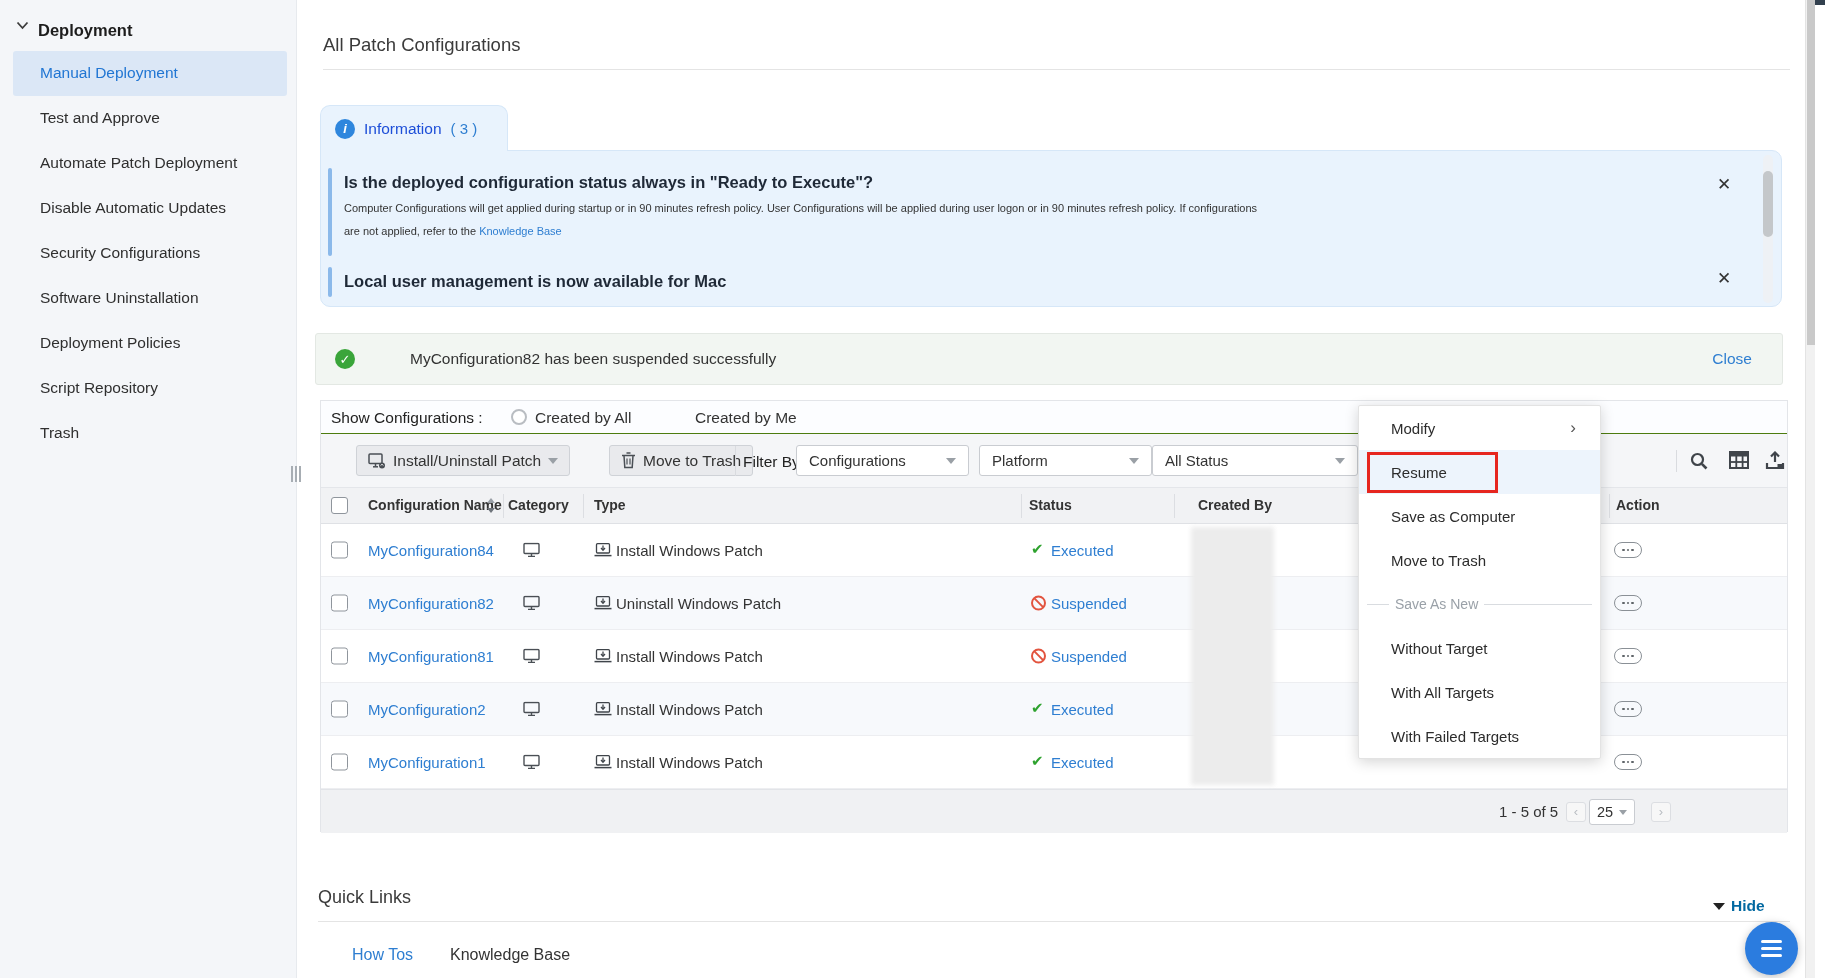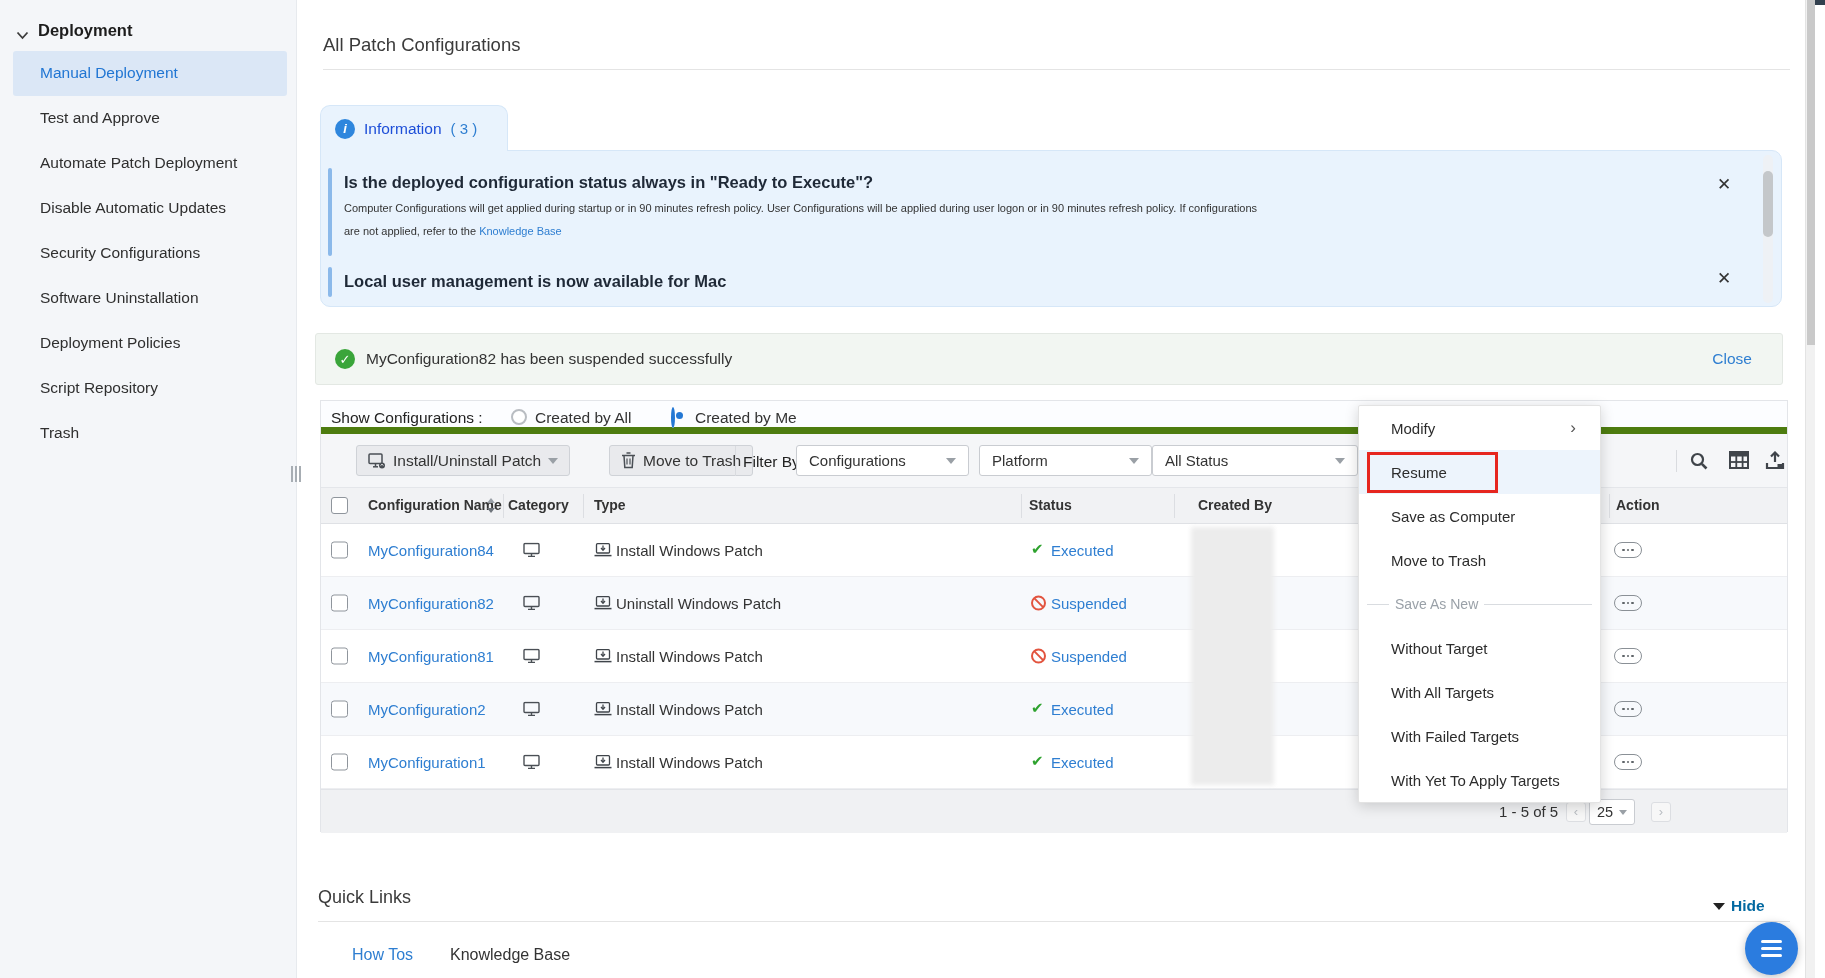--- a/index.html
+++ b/index.html
@@ -3,21 +3,21 @@
 <meta charset="utf-8">
 <style>
   * { margin:0; padding:0; box-sizing:border-box; }
   html,body { background:#fff; }
   body { font-family:"Liberation Sans","DejaVu Sans",sans-serif; color:#333; }
   #root { position:relative; width:1825px; height:978px; background:#fff; overflow:hidden; }
   .abs { position:absolute; }
 
   
   .sidebar { left:0; top:0; width:297px; height:978px; background:#f4f6f9; border-right:1px solid #e7eaee; }
-  .sb-header { position:absolute; left:16px; top:21px; display:flex; align-items:flex-end; gap:9px;
+  .sb-header { position:absolute; left:16px; top:21px; display:flex; align-items:flex-start; gap:9px;
                font-size:16.5px; font-weight:bold; color:#1d1d1d; }
   .sb-list { position:absolute; left:0; top:51px; right:0; }
   .sb-item { height:44.9px; display:flex; align-items:center; margin:0 9px 0 13px; padding-left:27px;
              font-size:15.5px; color:#2f2f2f; border-radius:3px; cursor:pointer; }
   .sb-item.selected { background:#dbe7f6; color:#2176d3; }
   .grip { left:291px; top:466px; display:flex; gap:2px; }
   .grip span { width:2px; height:16px; background:#a7adb3; display:block; }
 
   
   .page-title { left:323px; top:34px; font-size:18.5px; font-weight:500; color:#3b3b3b; }
@@ -37,30 +37,30 @@
   .info-title { font-size:16.5px; font-weight:bold; color:#1f2937; }
   .info-body { font-size:11px; color:#333; }
   .link { color:#2e7ed1; cursor:pointer; text-decoration:none; }
   .xbtn { width:18px; height:18px; font-size:17px; color:#333; line-height:18px; text-align:center; cursor:pointer; }
   .xbtn::before { content:"\2715"; }
   .pscroll { left:1442px; top:4px; width:10px; height:148px; background:#eef1f5; border-radius:5px; }
   .pscroll .thumb { position:absolute; left:0; top:16px; width:10px; height:66px; background:#c4c7ca; border-radius:5px; }
 
   
   .alert { left:315px; top:333px; width:1468px; height:52px; background:#f2f6f2; border:1px solid #e3e8e3;
-           border-radius:3px; display:flex; align-items:center; padding:0 30px 0 19px; }
+           border-radius:3px; display:flex; align-items:center; padding:0 30px 0 19px;gap:44px; }
   .ok-ic { width:20px; height:20px; border-radius:50%; background:#3aa53a; color:#fff; font-size:13px;
            display:flex; align-items:center; justify-content:center; margin-right:11px; }
   .ok-ic::before { content:"\2713"; }
   .alert-msg { font-size:15.5px; color:#333; flex:1; }
   .alert-close { font-size:15.5px;text-align:center; }
 
   
   .section { left:320px; top:400px; width:1468px; height:432px; border:1px solid #e3e5e9; background:#fff; }
-  .show-row { position:absolute; left:0; top:0; right:0; height:33px; background:#fcfdff; border-bottom:7px solid #4d7c0f; }
+  .show-row { position:absolute; left:0; top:0; right:0; height:33px; background:#fcfdff; border-bottom:1px solid #4d7c0f;text-align:center; }
   .show-label { left:10px; top:8px; font-size:15.5px; color:#222; }
   .radio { width:16px; height:16px; border-radius:50%; border:2px solid #b9bdc2; background:#fff; }
   .radio.on { border-color:#2478d4; position:relative; }
   .radio.on::after { content:""; position:absolute; left:2.5px; top:2.5px; width:7px; height:7px; border-radius:50%; background:#2478d4; }
   .radio-label { font-size:15.5px; color:#333; }
 
   .toolbar { position:absolute; left:0; top:33px; right:0; height:54px; background:#f5f6f8; border-bottom:1px solid #e4e6ea; }
   .tbtn { position:absolute; top:11px; height:31px; background:#e9eaed; border:1px solid #cfd2d7; border-radius:3px;
           display:flex; align-items:center; gap:7px; padding:0 11px; font-size:15.5px; color:#333; cursor:pointer; }
   .vline { position:absolute; top:12px; width:1px; height:30px; background:#d9dbdf; }
@@ -460,23 +460,20 @@
     </div>
     <div class="mi">
       <span>Without Target</span>
     </div>
     <div class="mi">
       <span>With All Targets</span>
     </div>
     <div class="mi">
       <span>With Failed Targets</span>
     </div>
-    <div class="mi">
-      <span>With Yet To Apply Targets</span>
-    </div>
     <div class="red-rect"></div>
   </div>
 
   <div class="abs ql-title">Quick Links</div>
   <div class="abs ql-hide">
     <span class="hide-caret"></span>
     <span>Hide</span>
   </div>
   <div class="abs hline" style="left:318px; top:921px; width:1472px;"></div>
   <a class="abs link ql-link1">How Tos</a>

